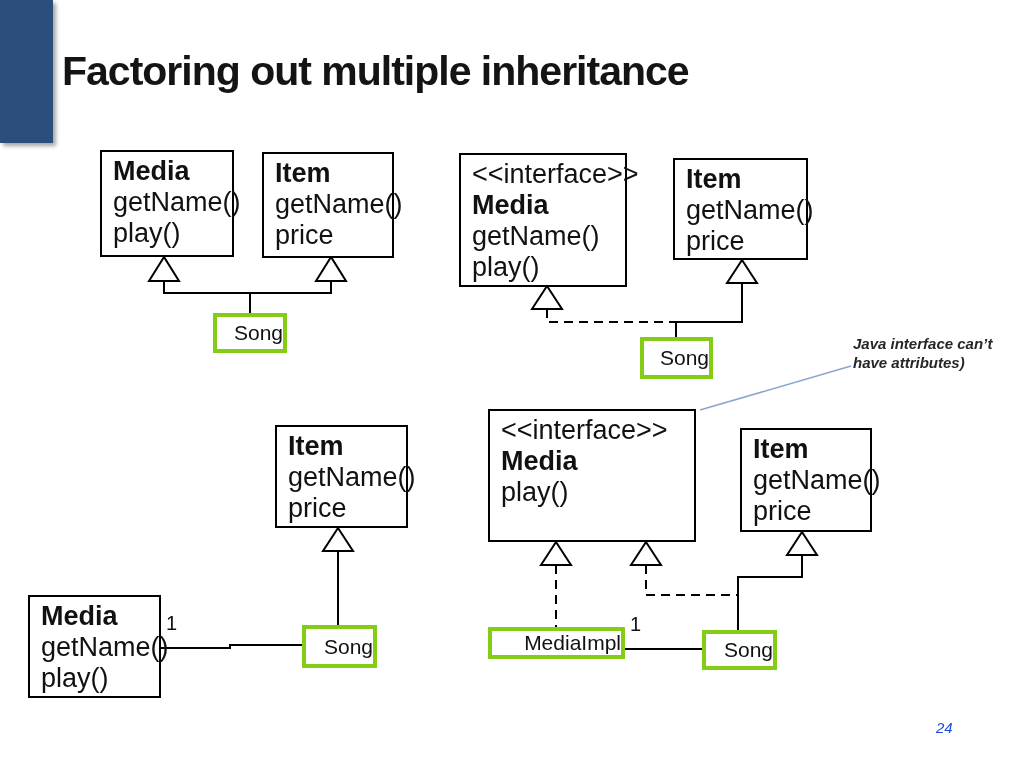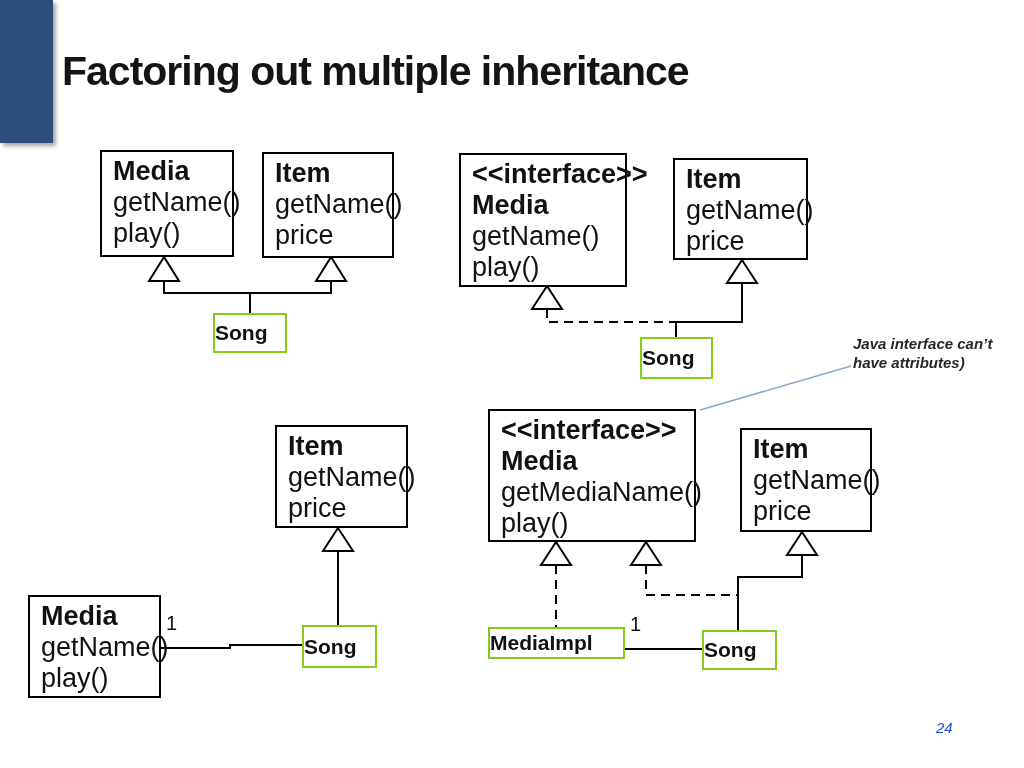--- a/index.html
+++ b/index.html
@@ -13,25 +13,25 @@
   }
   #title{
     position:absolute;left:62px;top:48px;font-size:41px;font-weight:bold;
     color:#141414;letter-spacing:-1px;white-space:nowrap;
   }
   .cbox{
     position:absolute;box-sizing:border-box;border:2px solid #000000;background:#ffffff;
     padding:4px 10px 0 11px;font-size:27px;line-height:31px;white-space:nowrap;
   }
   .cname{font-weight:bold;}
-  .cstereo{font-weight:bold;}
+  .cstereo{font-weight:normal;}
   .smallbox{
-    position:absolute;box-sizing:border-box;border:2px solid #84cc16;background:#ffffff;
-    display:flex;align-items:center;justify-content:flex-start;
-    font-size:21px;font-weight:bold;
+    position:absolute;box-sizing:border-box;border:4px solid #84cc16;background:#ffffff;
+    display:flex;align-items:center;justify-content:flex-end;
+    font-size:21px;font-weight:normal;
   }
   .mult{
     position:absolute;font-size:20px;color:#111111;
   }
   #annotation{
     position:absolute;left:853px;top:334px;width:170px;
     font-size:15px;font-style:italic;font-weight:bold;line-height:19px;color:#262626;
   }
   #page-number{
     position:absolute;left:936px;top:719px;font-size:15px;color:#1d4ed8;font-style:italic;
@@ -122,21 +122,20 @@
     <div class="cmember">play()</div>
   </div>
   <div class="smallbox" style="left:302px;top:625px;width:75px;height:43px">
     <span>Song</span>
   </div>
   <div class="mult" style="left:166px;top:612px">1</div>
 
   <div class="cbox" style="left:488px;top:409px;width:208px;height:133px">
     <div class="cstereo">&lt;&lt;interface&gt;&gt;</div>
     <div class="cname">Media</div>
-    <div class="cmember">getMediaName()</div>
     <div class="cmember">play()</div>
   </div>
   <div class="cbox" style="left:740px;top:428px;width:132px;height:104px">
     <div class="cname">Item</div>
     <div class="cmember">getName()</div>
     <div class="cmember">price</div>
   </div>
   <div class="smallbox" style="left:488px;top:627px;width:137px;height:32px">
     <span>MediaImpl</span>
   </div>

